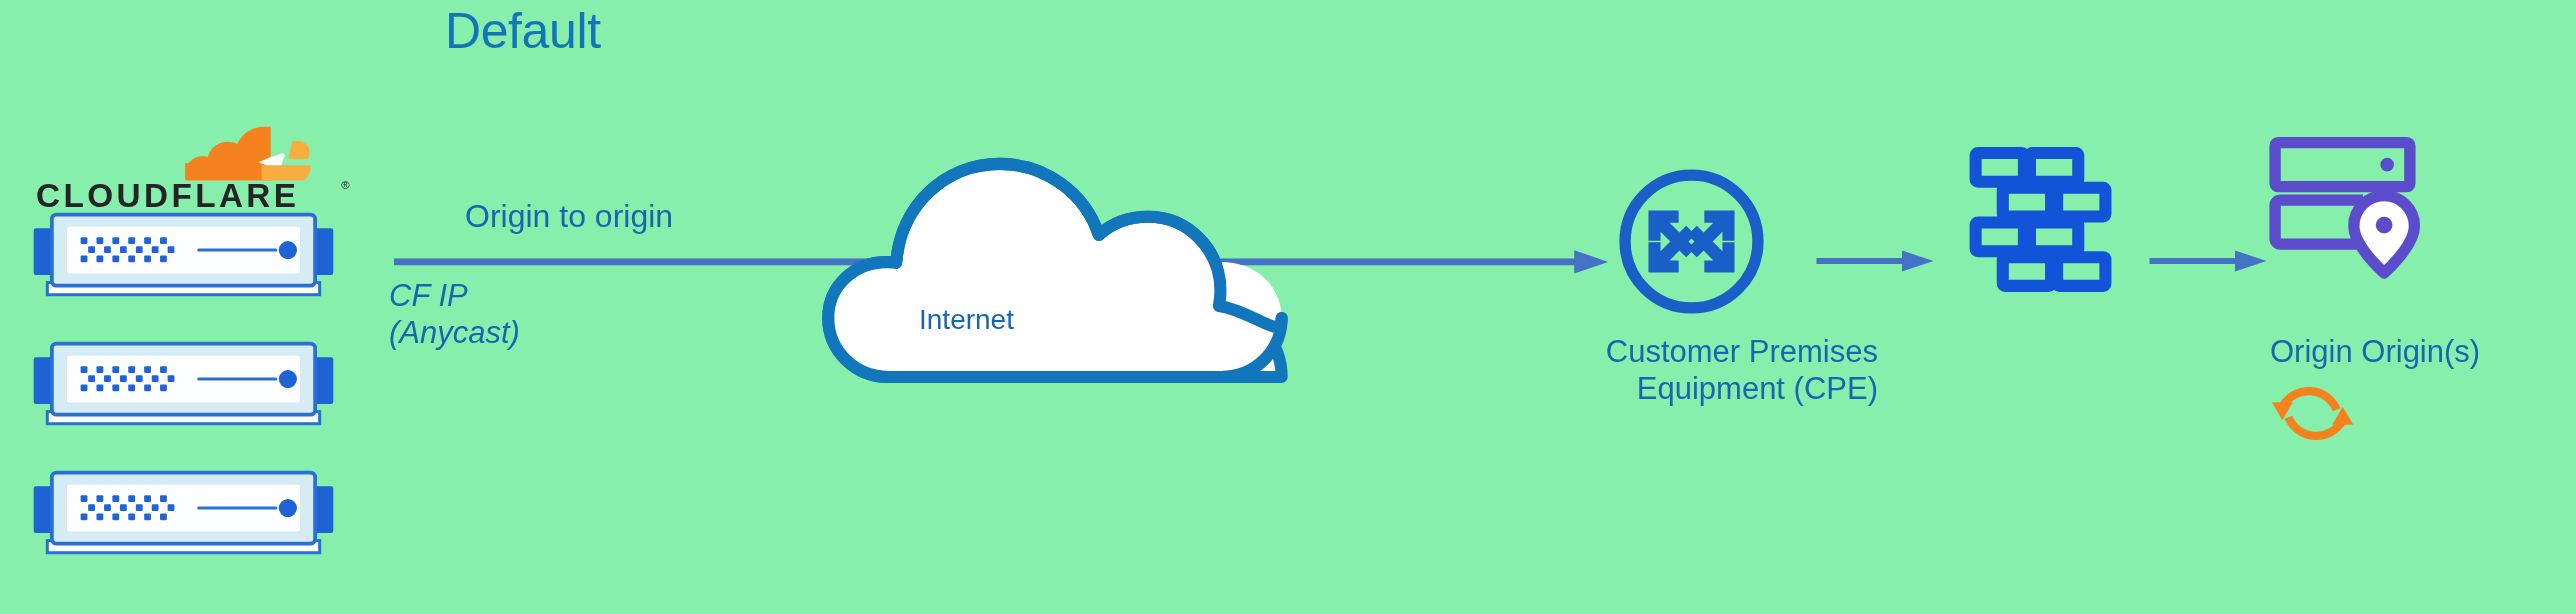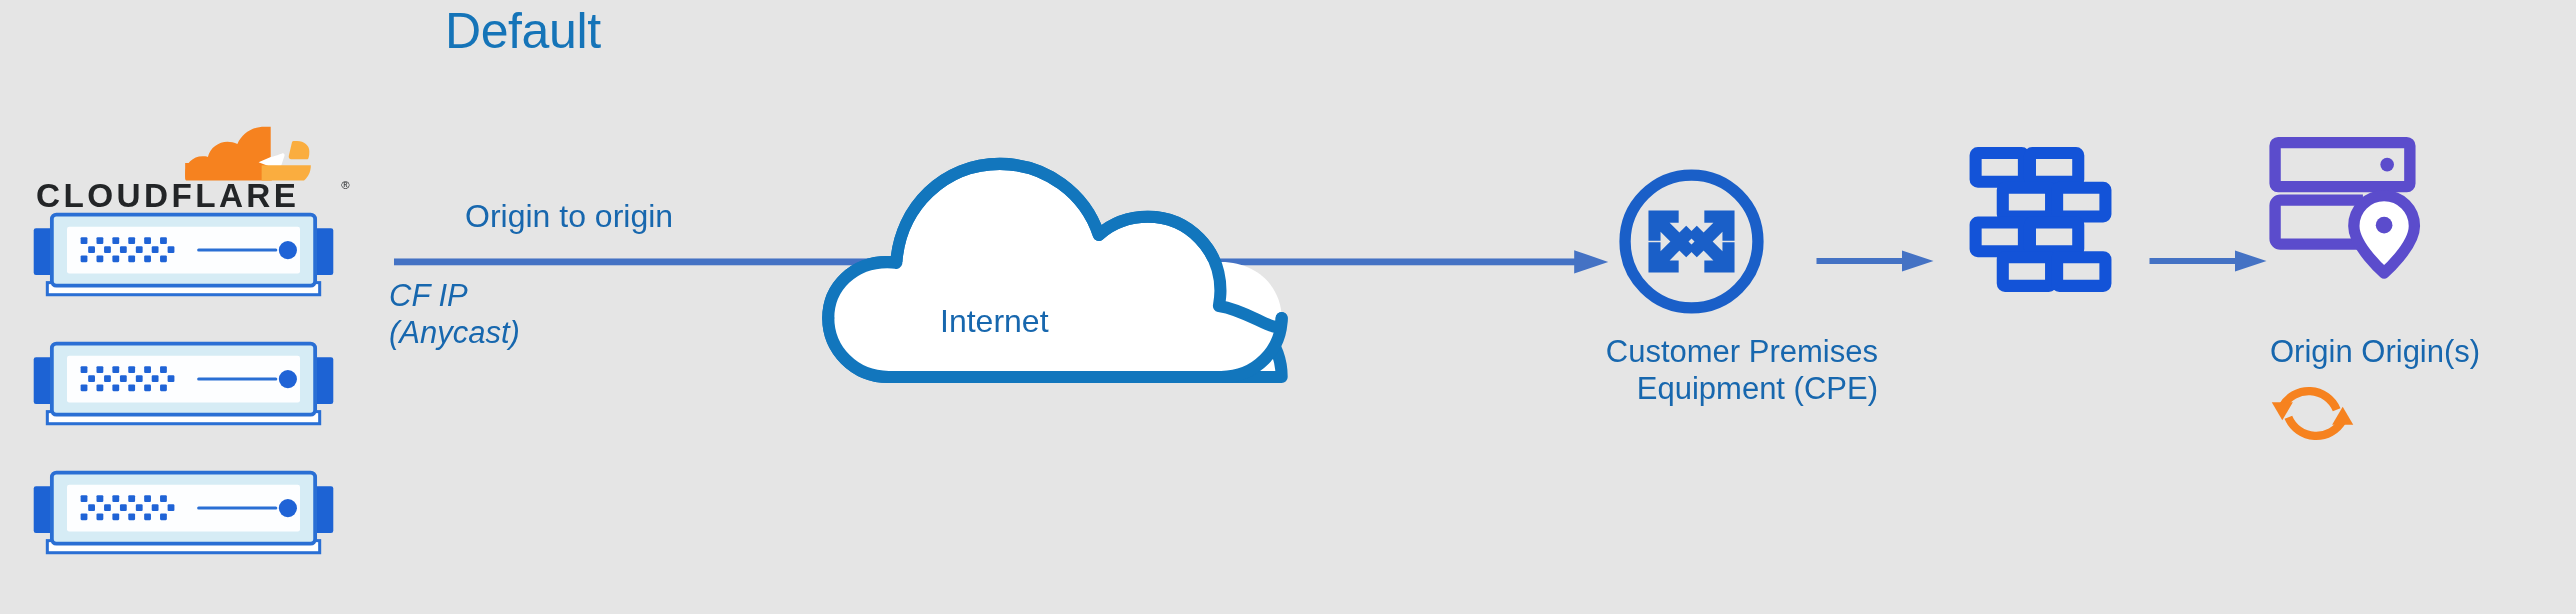--- a/index.html
+++ b/index.html
@@ -7,21 +7,21 @@
     padding: 0;
     background: #ffffff;
   }
   body {
     font-family: "Liberation Sans", sans-serif;
   }
   #canvas {
     position: relative;
     width: 2576px;
     height: 614px;
-    background: #e5e5e5;
+    background: #86efac;
     overflow: hidden;
   }
   .abs { position: absolute; }
 
   
   #diagram-title {
     left: 445px;
     top: 1.5px;
     font-size: 50px;
     color: #1574b8;
@@ -64,23 +64,23 @@
     white-space: nowrap;
   }
   #label-cf-ip {
     left: 389px;
     top: 278px;
     font-size: 31px;
     white-space: pre-line;
     font-style: italic;
   }
   #label-internet {
-    left: 940px;
+    left: 919px;
     top: 303px;
-    font-size: 32px;
+    font-size: 28px;
     white-space: nowrap;
   }
   #label-cpe {
     left: 1560px;
     top: 334px;
     font-size: 31px;
     text-align: right;
     white-space: pre-line;
     width: 318px;
   }

